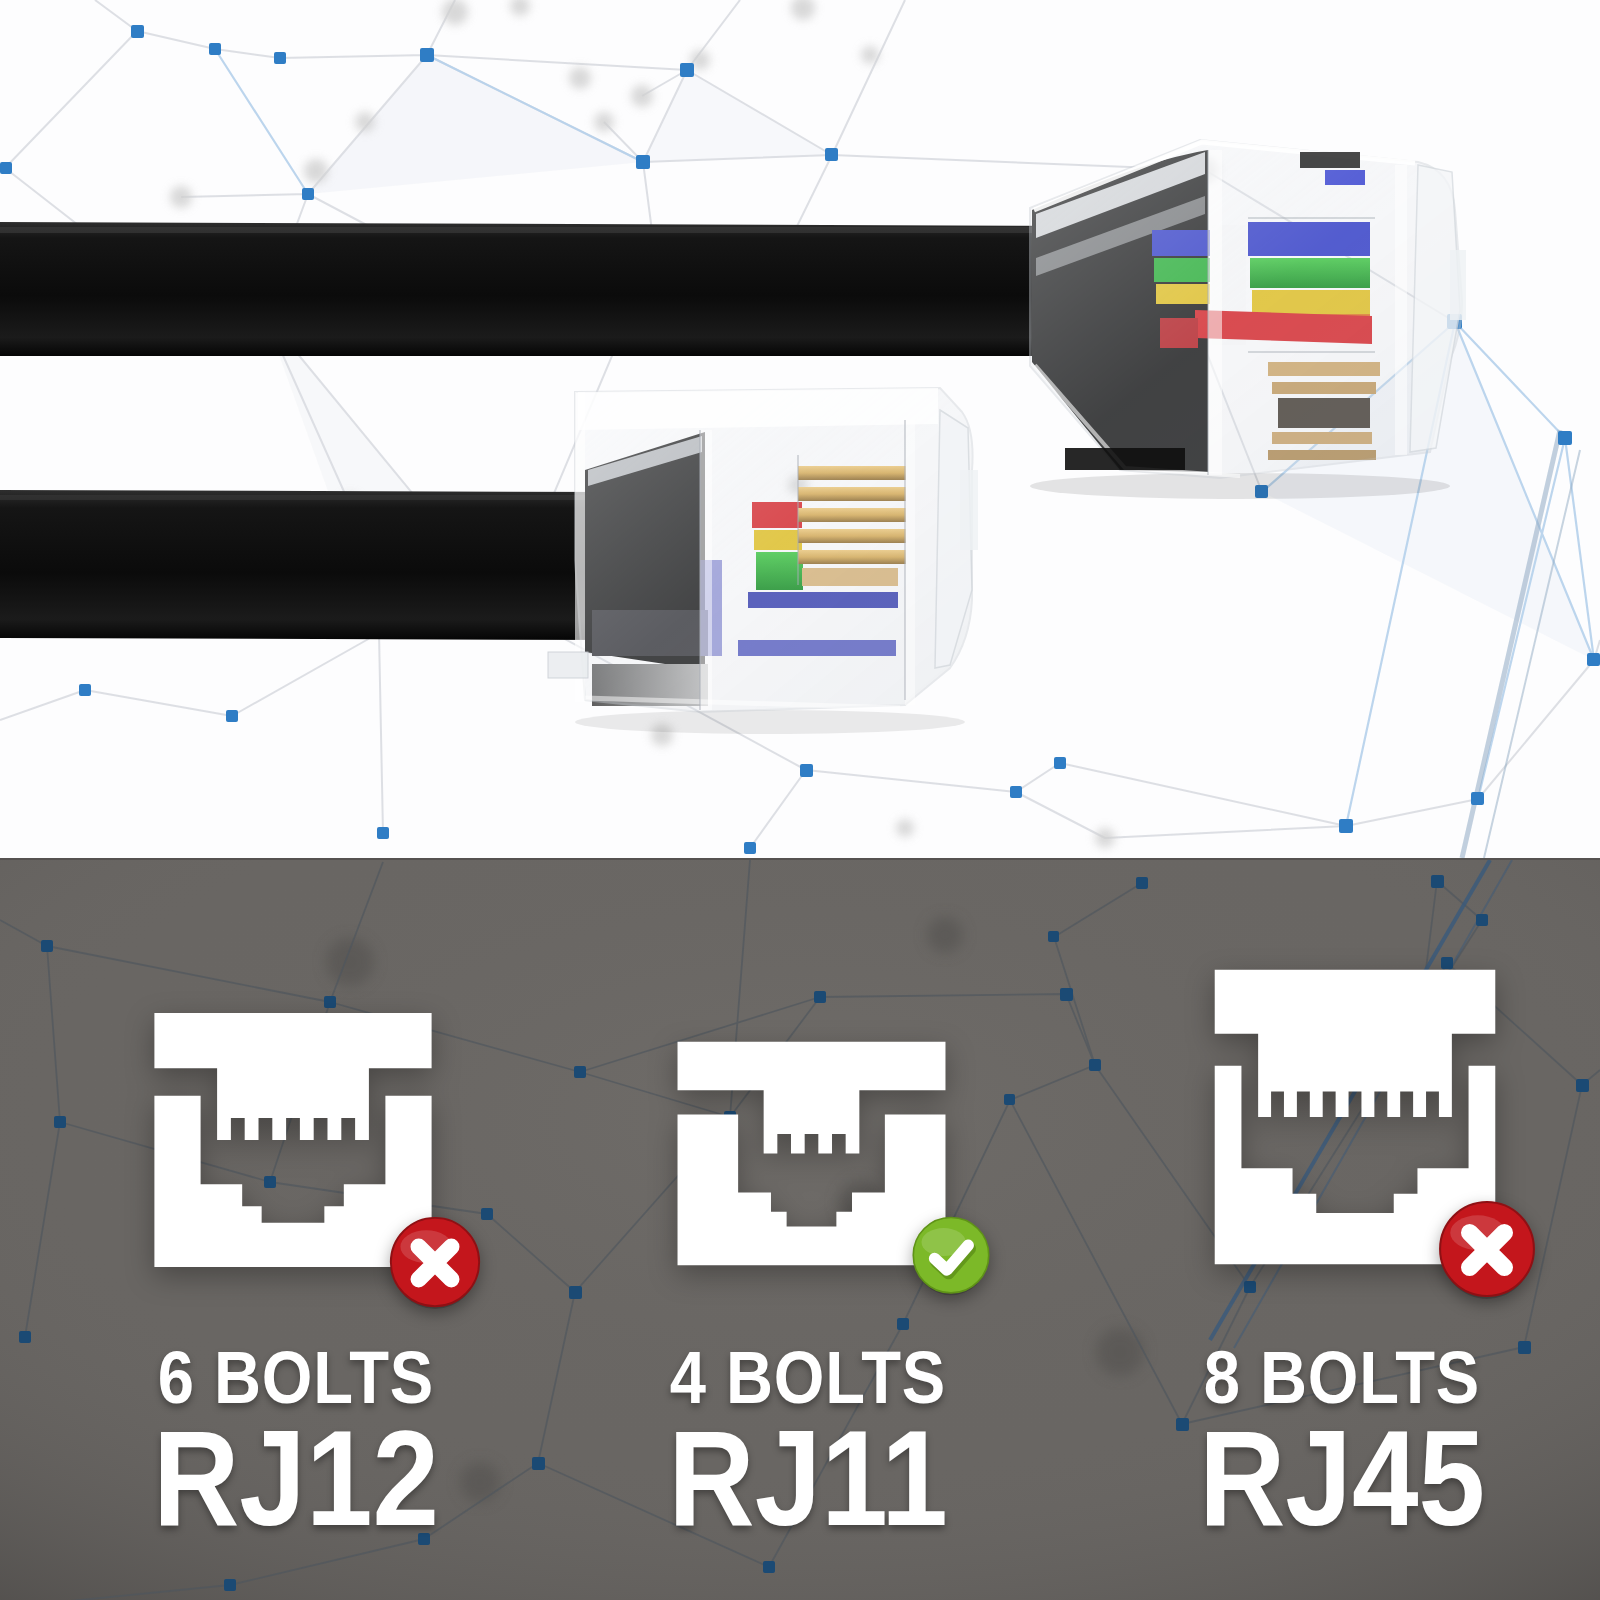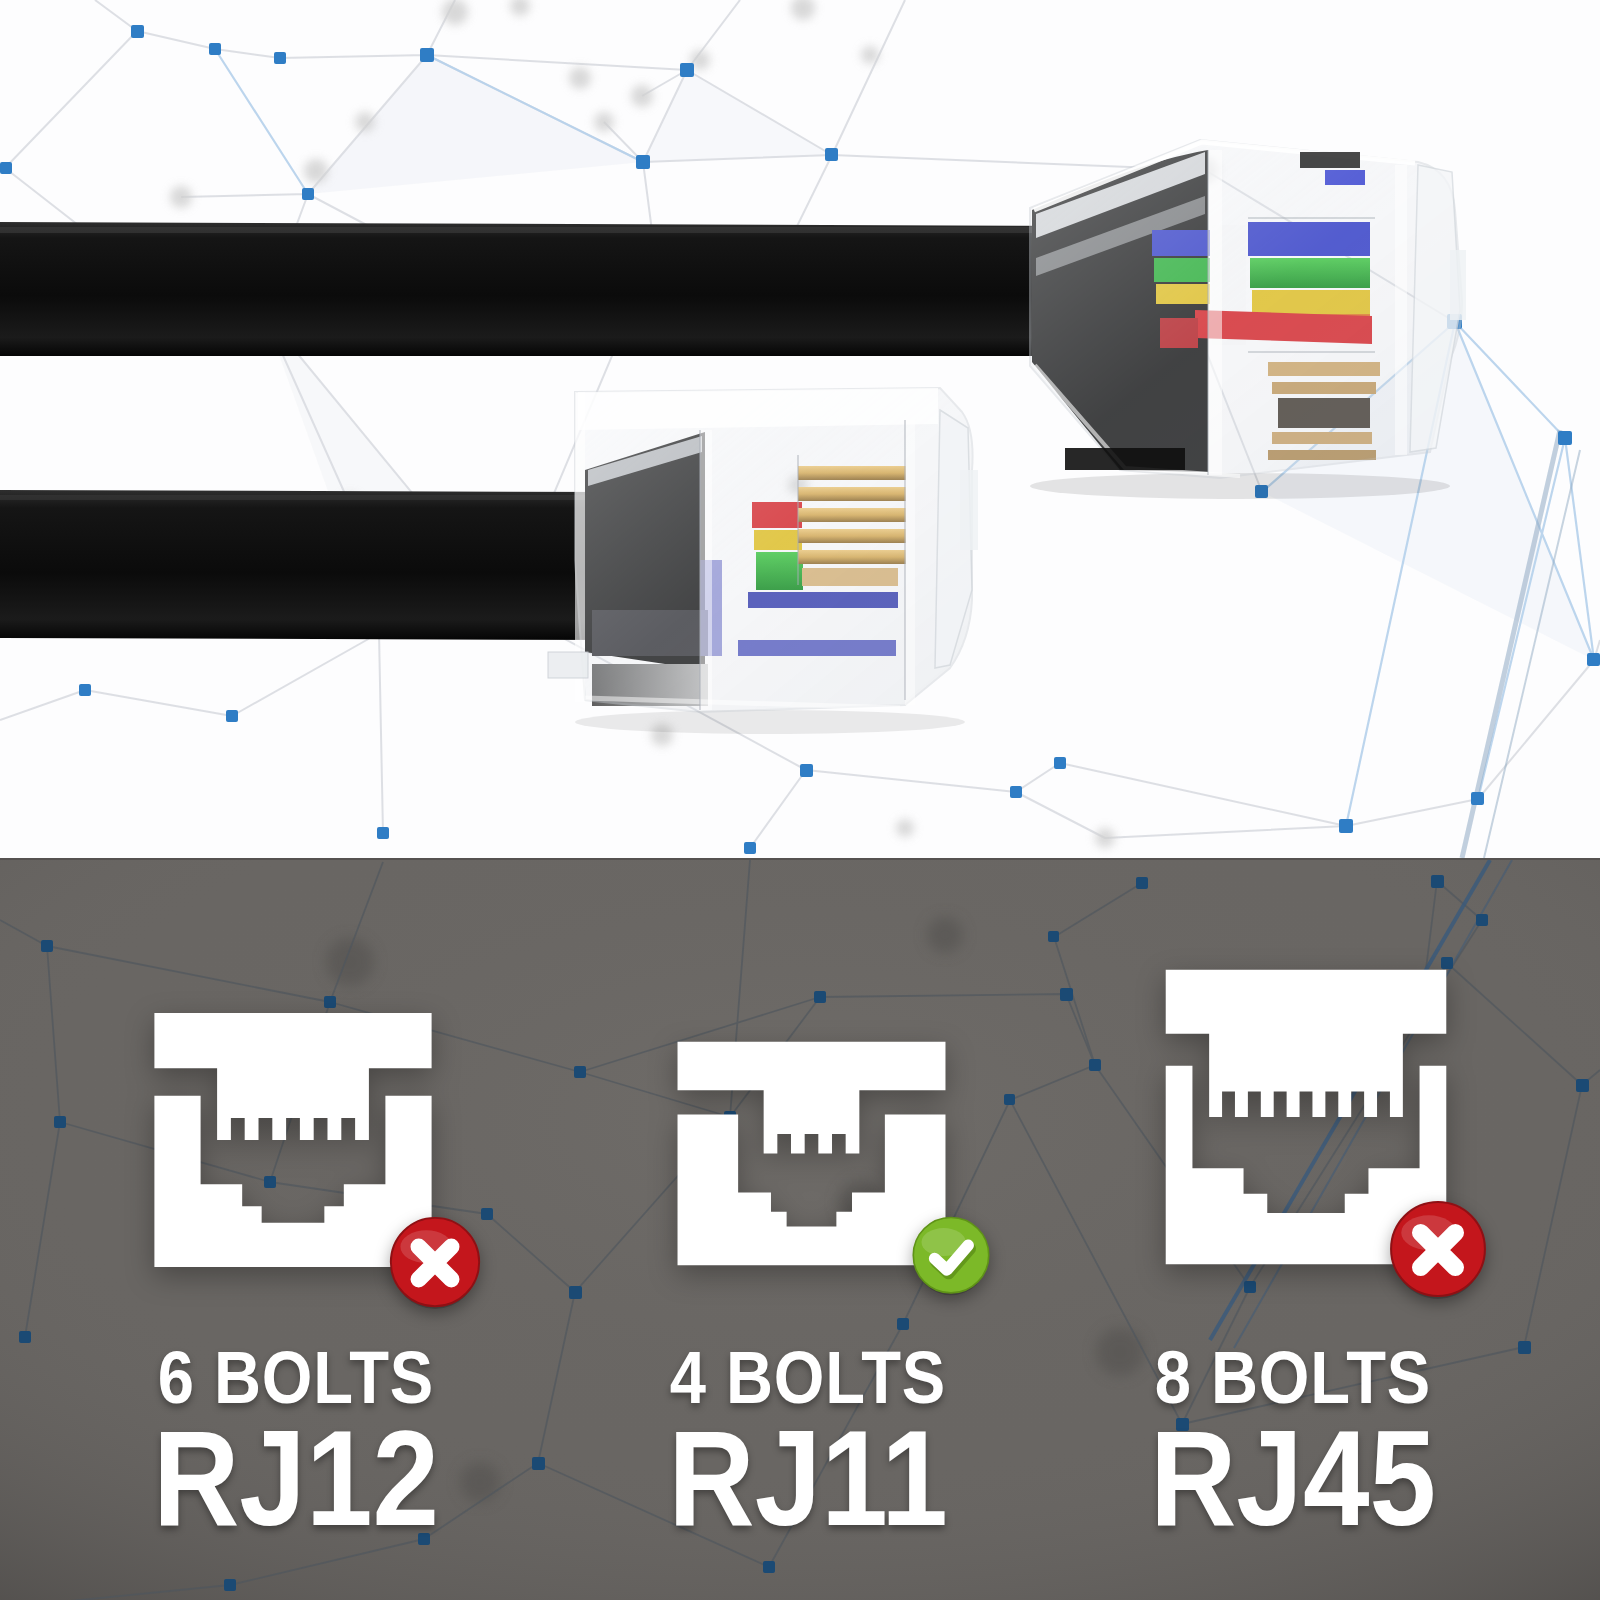--- a/index.html
+++ b/index.html
@@ -288,21 +288,21 @@
         <circle cx="50" cy="54" r="44" fill="rgba(0,0,0,0.18)"></circle>
      <circle cx="50" cy="49" r="46" fill="#7cb928" stroke="#5f9317" stroke-width="2"></circle>
      <ellipse cx="41" cy="33" rx="27" ry="17" fill="#ffffff" opacity="0.15"></ellipse>
         <path d="M30,53 L45,67 L71,37" fill="none" stroke="#4e7d10" stroke-width="15" stroke-linecap="round" stroke-linejoin="round" transform="translate(2,4)" opacity="0.55"></path>
              <path d="M30,53 L45,67 L71,37" fill="none" stroke="#ffffff" stroke-width="14" stroke-linecap="round" stroke-linejoin="round"></path>
       </svg>
     <div class="pins-label">4 BOLTS</div>
     <div class="rj-label">RJ11</div>
   </div>
 
-  <div class="comp-item" style="left:1083px;">
+  <div class="comp-item" style="left:1132px;">
     <svg class="jack" style="left:56px;top:99px;" width="334" height="320" viewBox="0 0 100 100" preserveAspectRatio="none">
         <path d="M8,4 L92,4 L92,24 L79,24 L79,50 L75.13,50 L75.13,42 L71.27,42 L71.27,50 L67.40,50 L67.40,42 L63.53,42 L63.53,50 L59.67,50 L59.67,42 L55.80,42 L55.80,50 L51.93,50 L51.93,42 L48.07,42 L48.07,50 L44.20,50 L44.20,42 L40.33,42 L40.33,50 L36.47,50 L36.47,42 L32.60,42 L32.60,50 L28.73,50 L28.73,42 L24.87,42 L24.87,50 L21.00,50 L21,24 L8,24 Z" fill="#ffffff"></path>
         <path d="M8,34 L16,34 L16,66 L31.3,66 L31.3,74 L38.4,74 L38.4,80 L61.6,80 L61.6,74 L68.7,74 L68.7,66 L84,66 L84,34 L92,34 L92,96 L8,96 Z" fill="#ffffff"></path>
       </svg>
     <svg class="badge" style="left:304px;top:341px;" width="102" height="102" viewBox="0 0 100 100">
         <circle cx="50" cy="54" r="44" fill="rgba(0,0,0,0.18)"></circle>
      <circle cx="50" cy="49" r="46" fill="#c4161c" stroke="#8f1014" stroke-width="2"></circle>
      <ellipse cx="41" cy="33" rx="27" ry="17" fill="#ffffff" opacity="0.15"></ellipse>
         <path d="M33,33 L67,67 M67,33 L33,67" fill="none" stroke="#ffffff" stroke-width="17" stroke-linecap="round"></path>
       </svg>

